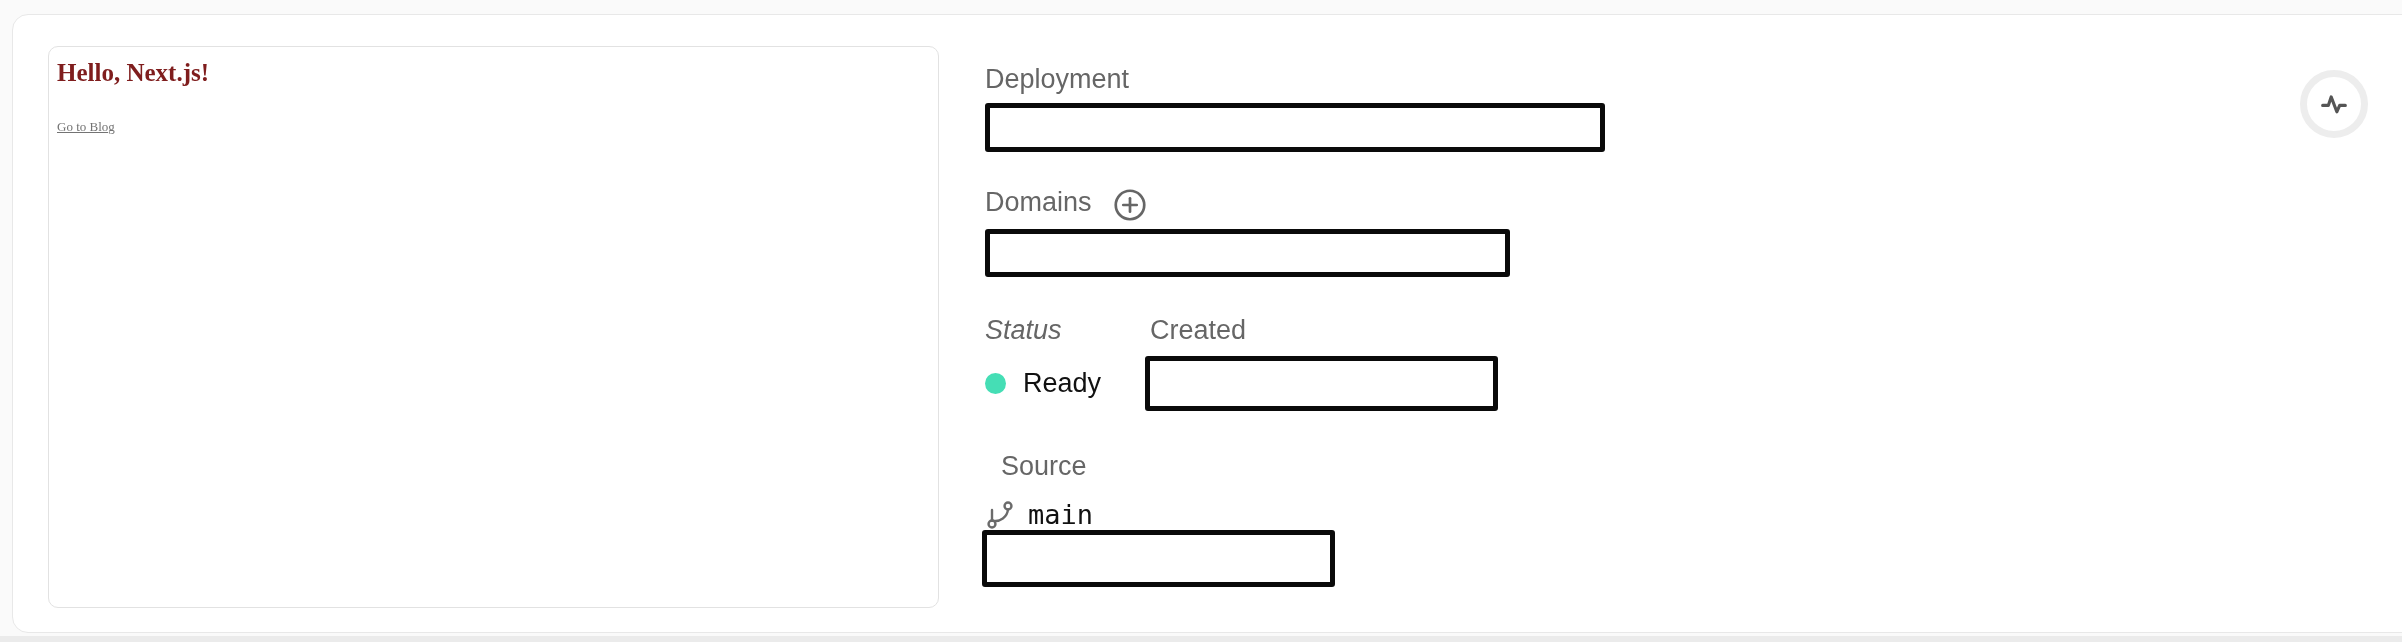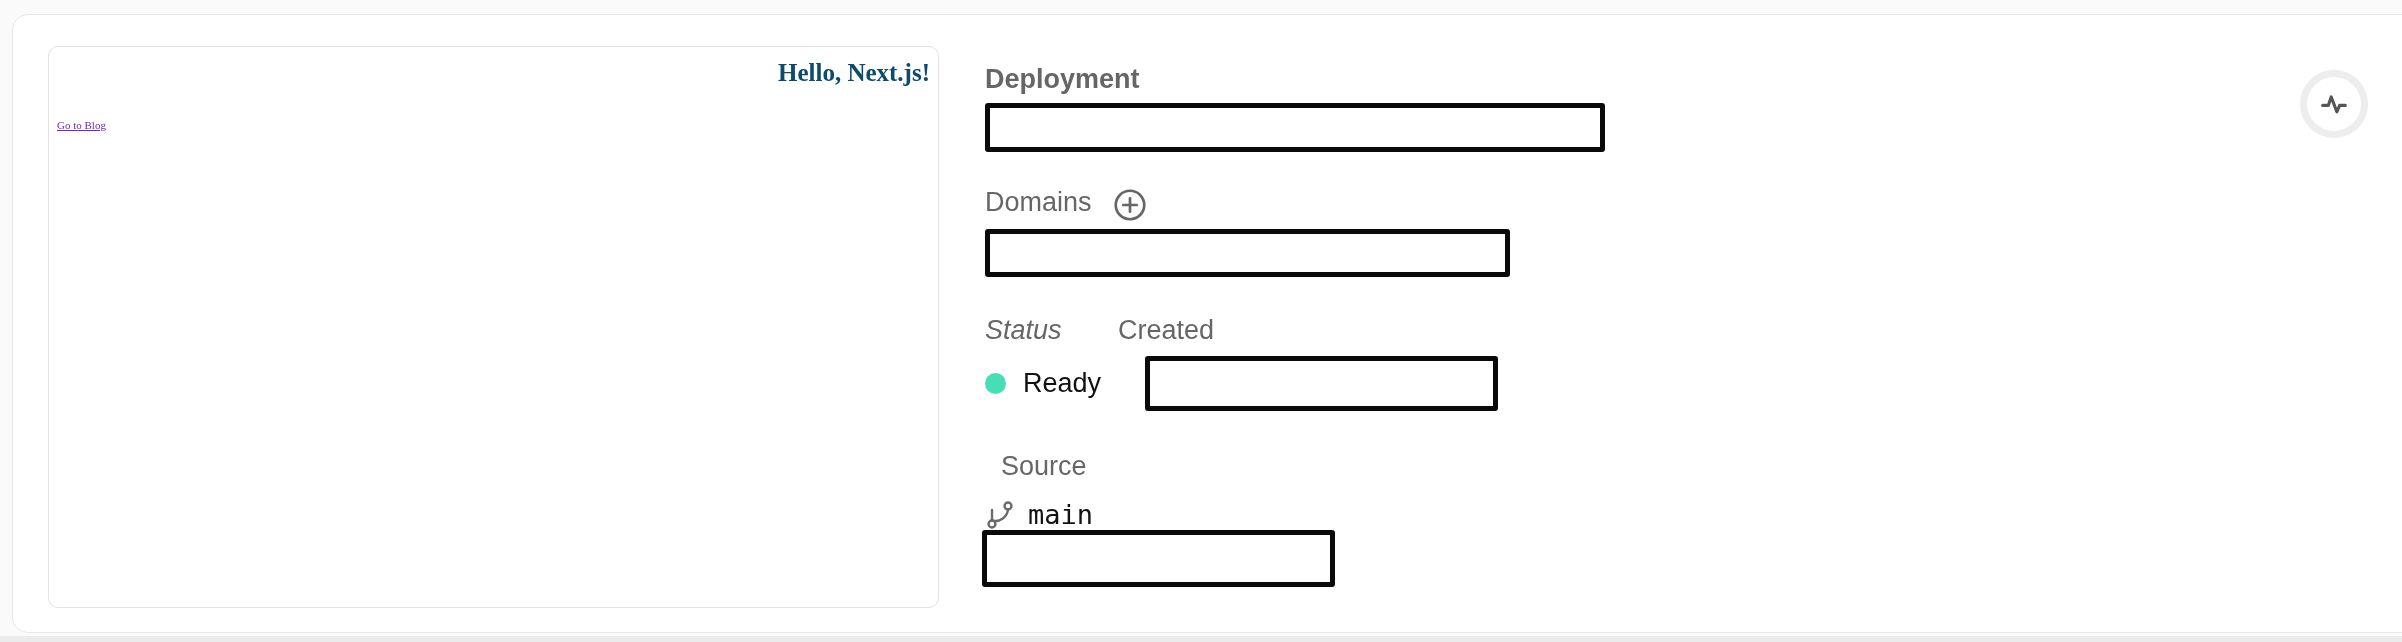--- a/index.html
+++ b/index.html
@@ -46,63 +46,62 @@
     background: #ffffff;
     border: 1px solid #e2e2e2;
     border-radius: 10px;
     overflow: hidden;
     padding: 10px 8px;
   }
   .preview-heading {
     font-family: "Liberation Serif", serif;
     font-weight: bold;
     font-size: 25px;
-    color: #0c4a6e;
+    color: #7f1d1d;
     margin: 2px 0 16px 0;
-    text-align: right;
   }
   .preview-link {
     font-family: "Liberation Serif", serif;
-    font-size: 11px;
-    color: #6d28d9;
+    font-size: 13px;
+    color: #737373;
     text-decoration: underline;
     cursor: pointer;
     display: inline-block;
     margin-top: 16px;
   }
 
   .field-label {
     position: absolute;
     font-size: 27px;
     color: #666666;
     white-space: nowrap;
   }
 
   .redacted-box {
     position: absolute;
     background: #ffffff;
     border: 5px solid #0a0a0a;
     border-radius: 3px;
   }
 
-  .lbl-deployment { left: 985px; top: 64px; font-weight: bold; }
+  .lbl-deployment { left: 985px; top: 64px; }
   .box-deployment { left: 985px; top: 103px; width: 620px; height: 49px; }
 
   .lbl-domains    { left: 985px; top: 187px; }
   .plus-btn {
     position: absolute;
     left: 1112px; top: 187px;
     width: 36px; height: 36px;
     cursor: pointer;
     display: flex; align-items: center; justify-content: center;
   }
   .box-domains    { left: 985px; top: 229px; width: 525px; height: 48px; }
 
   .lbl-status     { left: 985px;  top: 315px; font-style: italic; }
-  .lbl-created    { left: 1118px; top: 315px; }
+  .lbl-created    { left: 1150px; top: 315px; }
 
   .status-row {
     position: absolute;
     left: 985px; top: 368px;
     display: flex; align-items: center; gap: 17px;
   }
   .status-dot {
     width: 21px; height: 21px;
     border-radius: 50%;
   }

